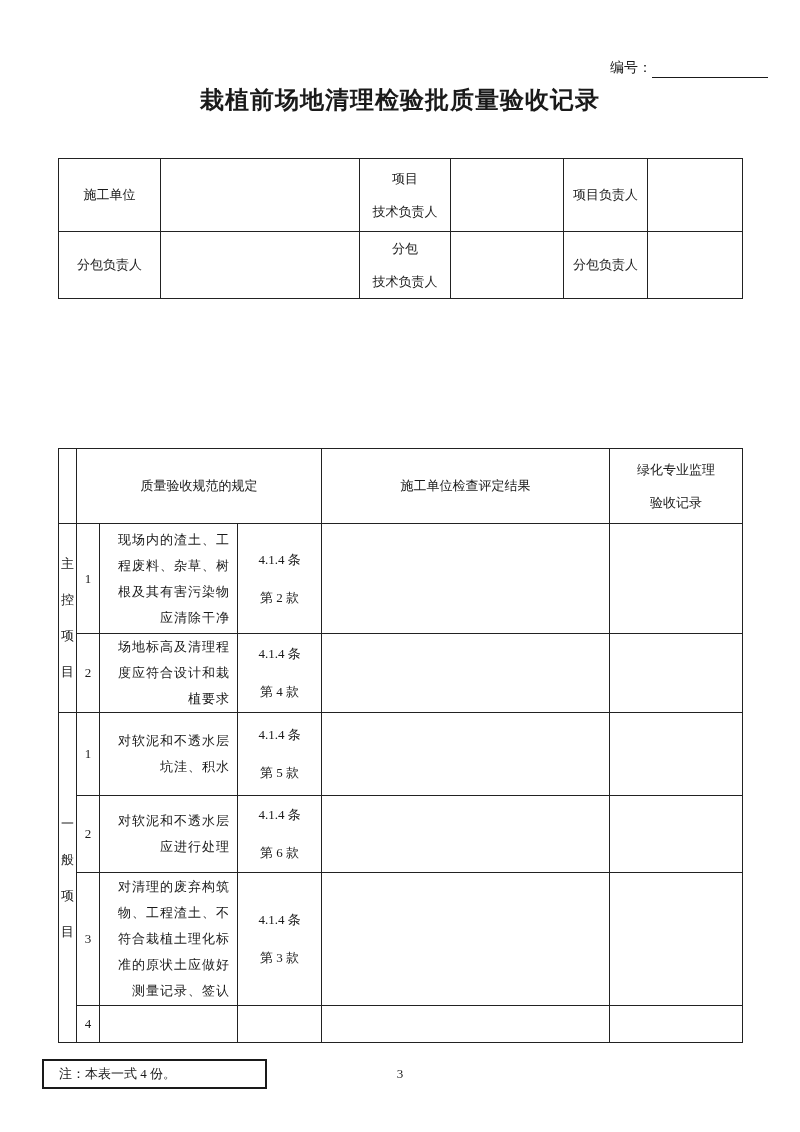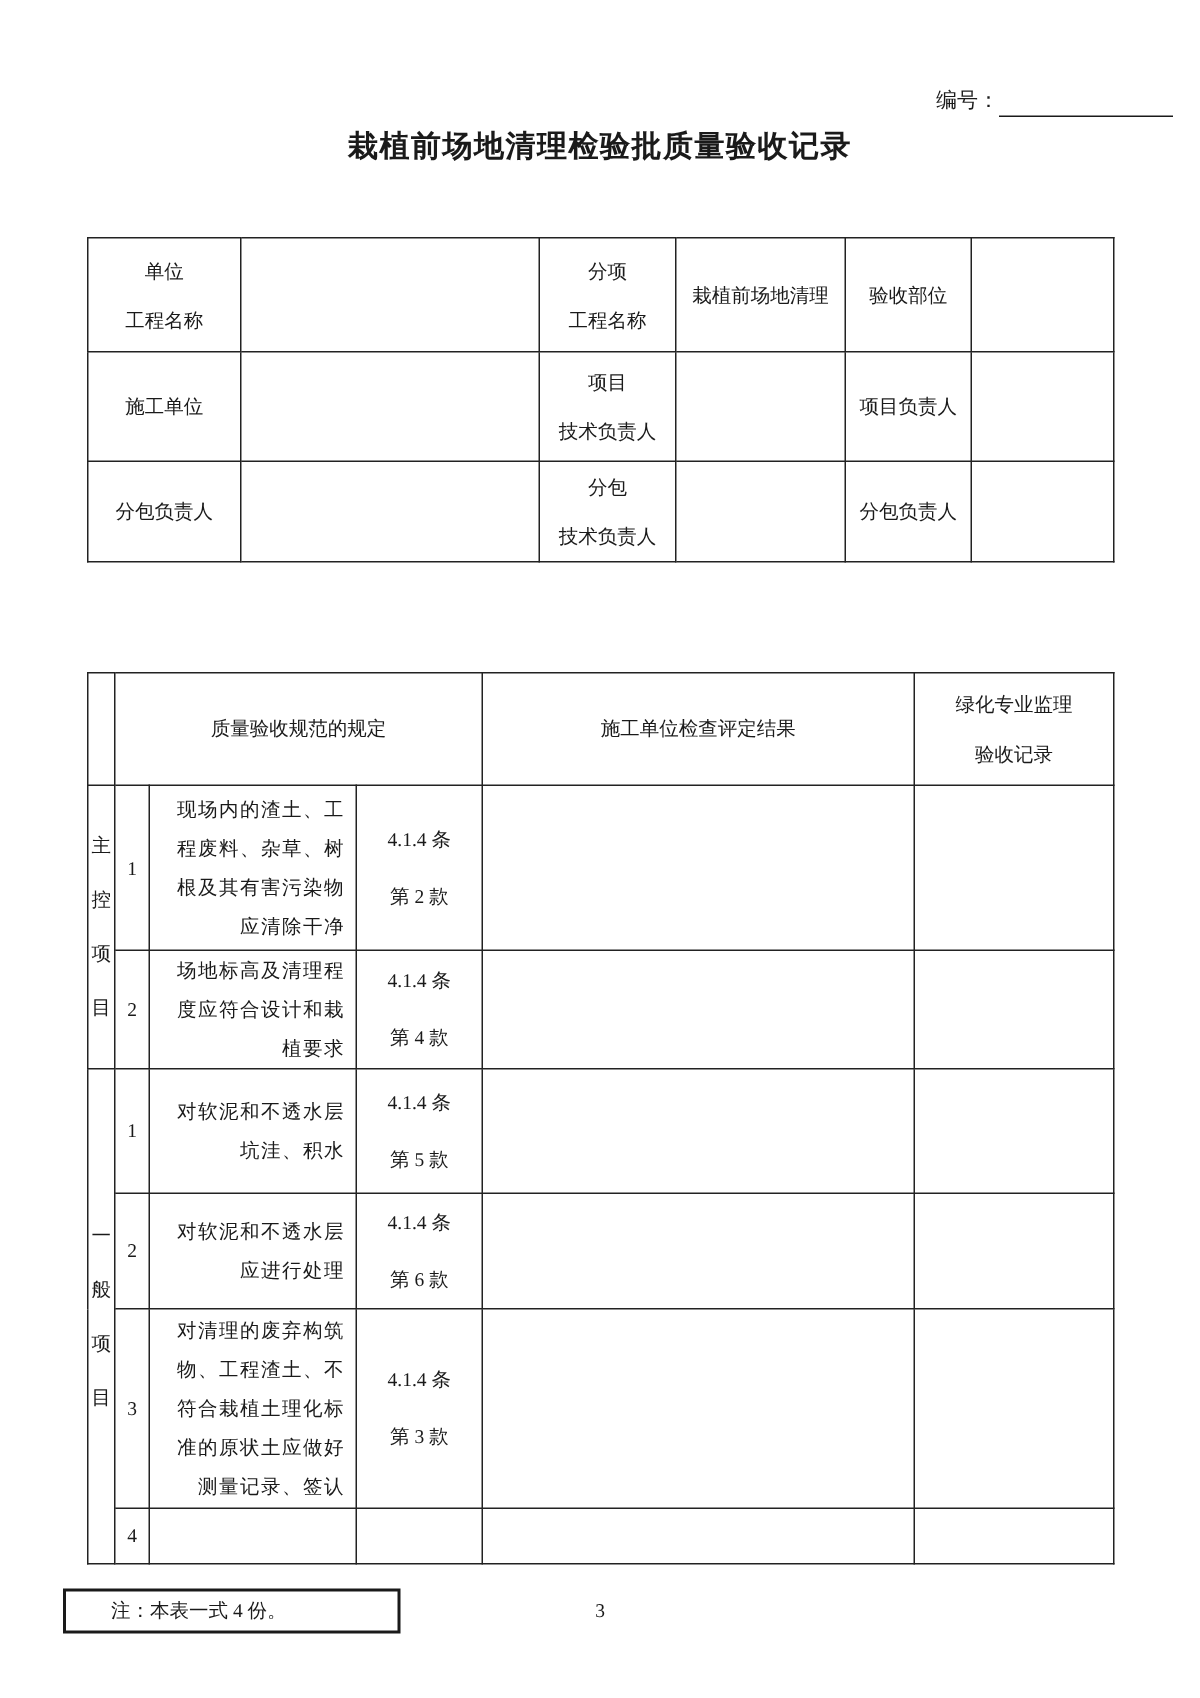--- a/index.html
+++ b/index.html
@@ -1,41 +1,41 @@
 <!DOCTYPE html>
 <html><head>
 <meta charset="utf-8">
 <style>
   html,body { margin:0; padding:0; background:#ffffff; }
   body { width:800px; height:1132px; font-family:"Liberation Serif","DejaVu Serif",serif; color:#1a1a1a; }
   .page { position:relative; width:800px; height:1132px; background:#fff; overflow:hidden; }
 
-  .code-row { position:absolute; top:58px; right:18px; display:flex; align-items:center; font-size:14px; }
+  .code-row { position:absolute; top:58px; right:32px; display:flex; align-items:center; font-size:14px; }
   .code-label { line-height:20px; }
   .code-line { display:inline-block; width:116px; height:19px; border-bottom:1px solid #1a1a1a; }
 
   .doc-title { position:absolute; top:84px; left:0; width:100%; text-align:center;
-               font-size:20px; font-weight:bold; letter-spacing:1px; }
+               font-size:24px; font-weight:bold; letter-spacing:1px; }
 
   table { border-collapse:collapse; table-layout:fixed; position:absolute; left:58px; background:#fff; }
   td { border:1px solid #222; font-size:13px; text-align:center; vertical-align:middle;
        padding:0; overflow:hidden; white-space:pre-line; line-height:18px; }
 
   .info-table { top:158px; width:684px; }
   .check-table { top:448px; width:684px; }
 
   .two-line { line-height:33px; }
   .tight    { line-height:26px; }
   .req      { text-align:right; padding:0 7px 0 9px; line-height:26px; letter-spacing:1px; }
   .clause   { line-height:38px; }
   .vert     { line-height:36px; }
 
   .note-box { position:absolute; left:42px; top:1059px; width:225px; height:30px;
               box-sizing:border-box; border:2px solid #1a1a1a; background:#fff;
-              display:flex; align-items:center; padding-left:30px; font-size:13px; }
+              display:flex; align-items:center; padding-left:15px; font-size:13px; }
   .page-num { position:absolute; top:1066px; left:0; width:800px; text-align:center; font-size:13px; }
 </style>
 </head>
 <body>
 
 <div class="page">
 
   <div class="code-row">
     <span class="code-label">编号：</span>
     <span class="code-line"></span>
@@ -46,30 +46,20 @@
   <table class="info-table">
     <colgroup>
       <col style="width:102px">
         <col style="width:199px">
         <col style="width:91px">
       <col style="width:113px">
         <col style="width:84px">
         <col style="width:95px">
     </colgroup>
     <tbody>
-        <tr style="height:76px">
-      <td class="two-line">单位
-工程名称</td>
-      <td></td>
-      <td class="two-line">分项
-工程名称</td>
-      <td>栽植前场地清理</td>
-      <td>验收部位</td>
-      <td></td>
-    </tr>
     <tr style="height:73px">
       <td>施工单位</td>
       <td></td>
       <td class="two-line">项目
 技术负责人</td>
       <td></td>
       <td>项目负责人</td>
       <td></td>
     </tr>
     <tr style="height:64px">

